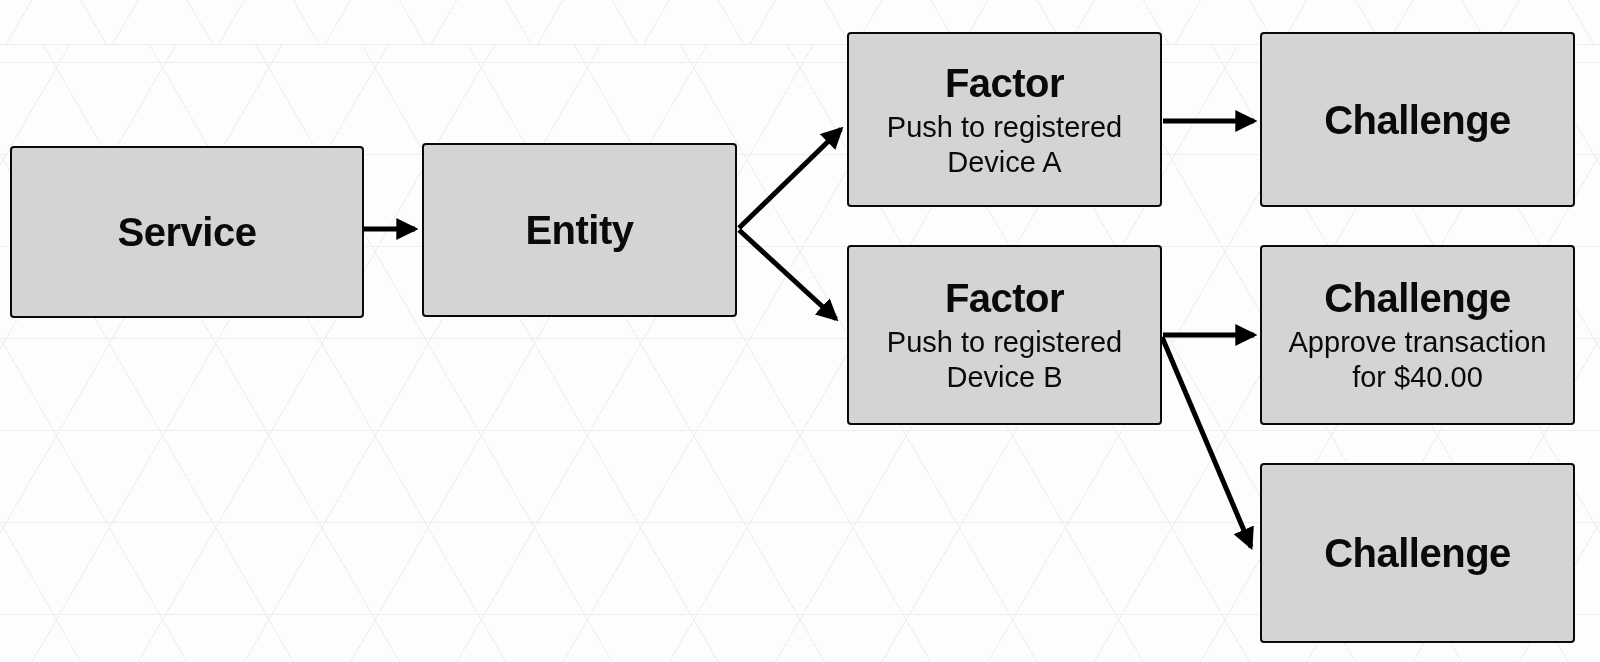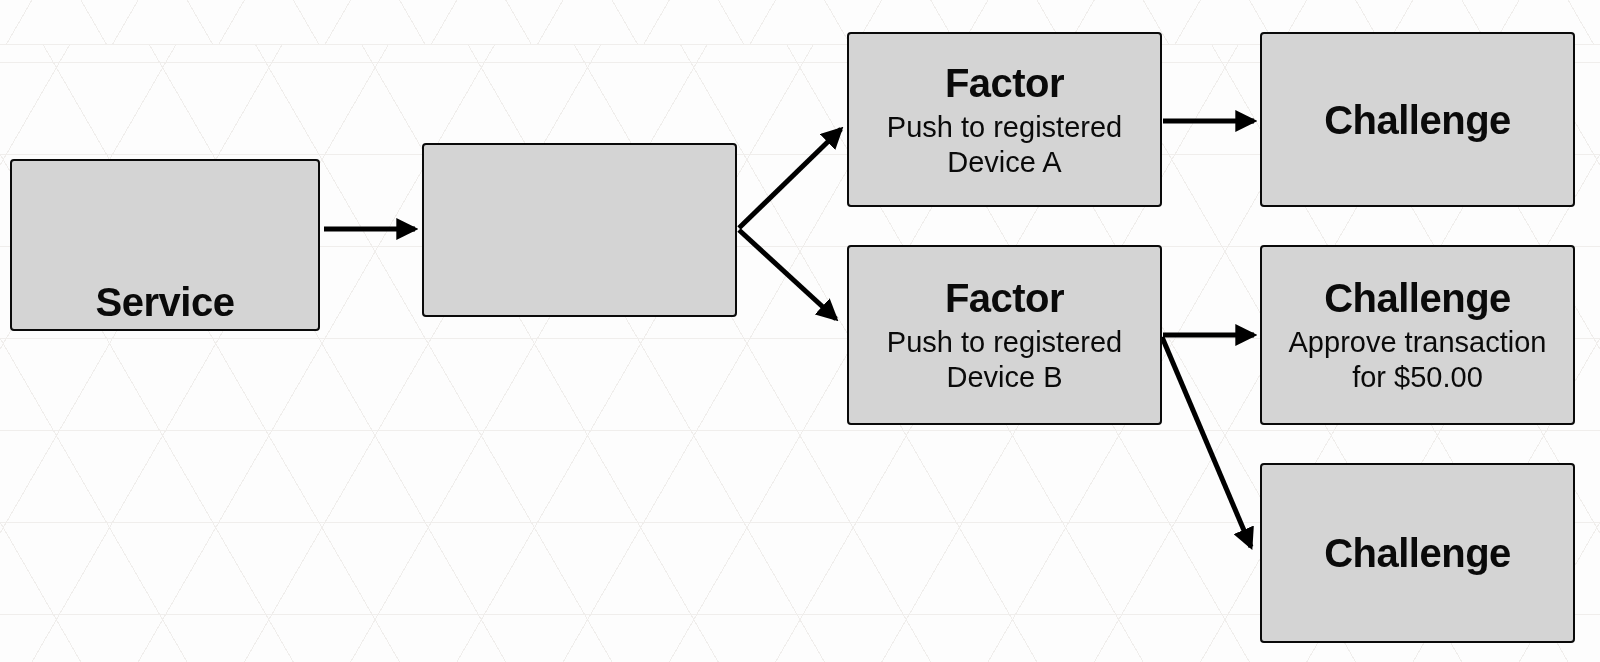--- a/index.html
+++ b/index.html
@@ -78,40 +78,41 @@
       </marker>
     </defs>
   <line x1="324" y1="229" x2="415" y2="229" marker-end="url(#arrowhead)"></line>
       <line x1="739" y1="228" x2="841" y2="129" marker-end="url(#arrowhead)"></line>
       <line x1="739" y1="230" x2="836" y2="319" marker-end="url(#arrowhead)"></line>
       <line x1="1163" y1="121" x2="1254" y2="121" marker-end="url(#arrowhead)"></line>
       <line x1="1163" y1="335" x2="1254" y2="335" marker-end="url(#arrowhead)"></line>
       <line x1="1162" y1="337" x2="1251" y2="547" marker-end="url(#arrowhead)"></line>
     </svg>
   <div id="nodes-layer">
-      <div class="node" style="left: 10px; top: 159px; width: 310px; height: 172px; justify-content: flex-end;">
+      <div class="node" style="left: 10px; top: 146px; width: 354px; height: 172px;">
         <div class="node-title">Service</div>
       </div>
       <div class="node" style="left: 422px; top: 143px; width: 315px; height: 174px;">
+        <div class="node-title">Entity</div>
       </div>
       <div class="node" style="left: 847px; top: 32px; width: 315px; height: 175px;">
         <div class="node-title">Factor</div>
         <div class="node-subtitle">Push to registered
 Device A</div>
       </div>
       <div class="node" style="left: 1260px; top: 32px; width: 315px; height: 175px;">
         <div class="node-title">Challenge</div>
       </div>
       <div class="node" style="left: 847px; top: 245px; width: 315px; height: 180px;">
         <div class="node-title">Factor</div>
         <div class="node-subtitle">Push to registered
 Device B</div>
       </div>
       <div class="node" style="left: 1260px; top: 245px; width: 315px; height: 180px;">
         <div class="node-title">Challenge</div>
         <div class="node-subtitle">Approve transaction
-for $50.00</div>
+for $40.00</div>
       </div>
       <div class="node" style="left: 1260px; top: 463px; width: 315px; height: 180px;">
         <div class="node-title">Challenge</div>
       </div>
     </div>
 </div>
 
 </body></html>

